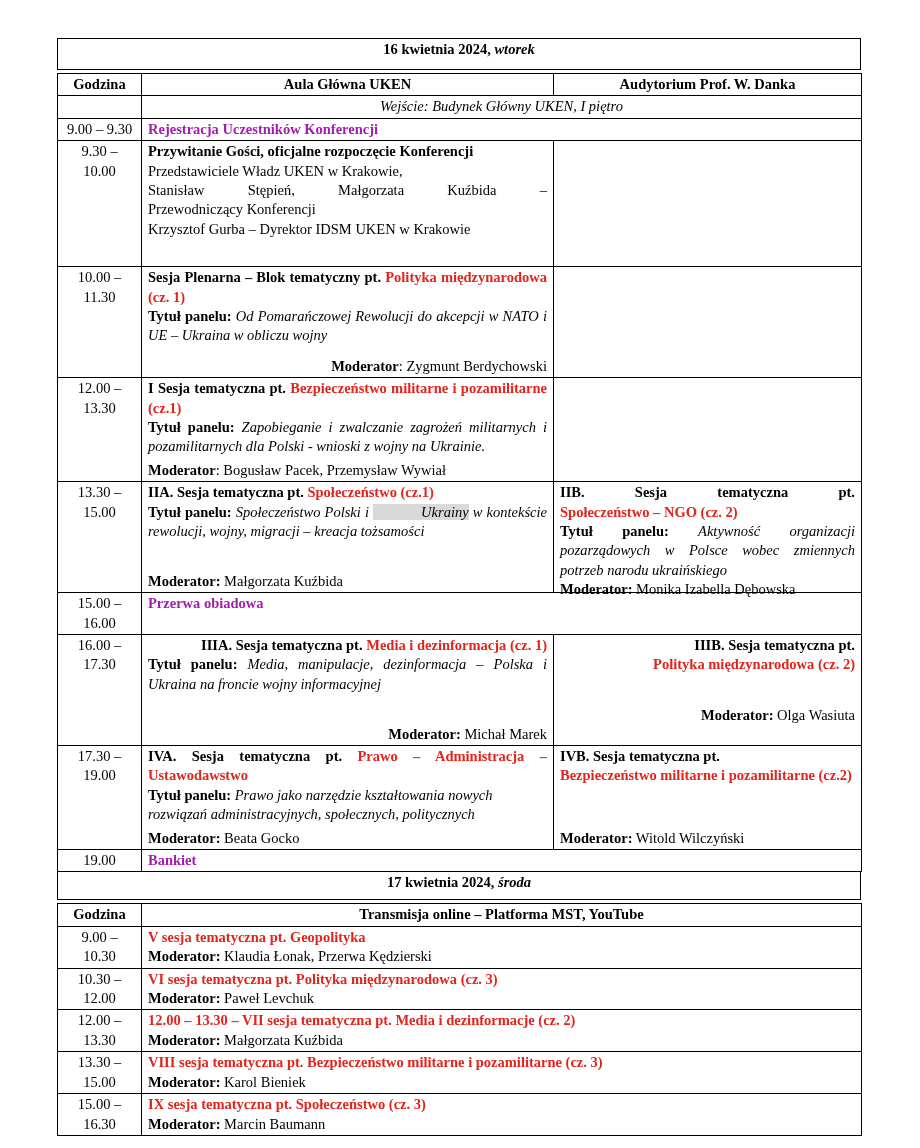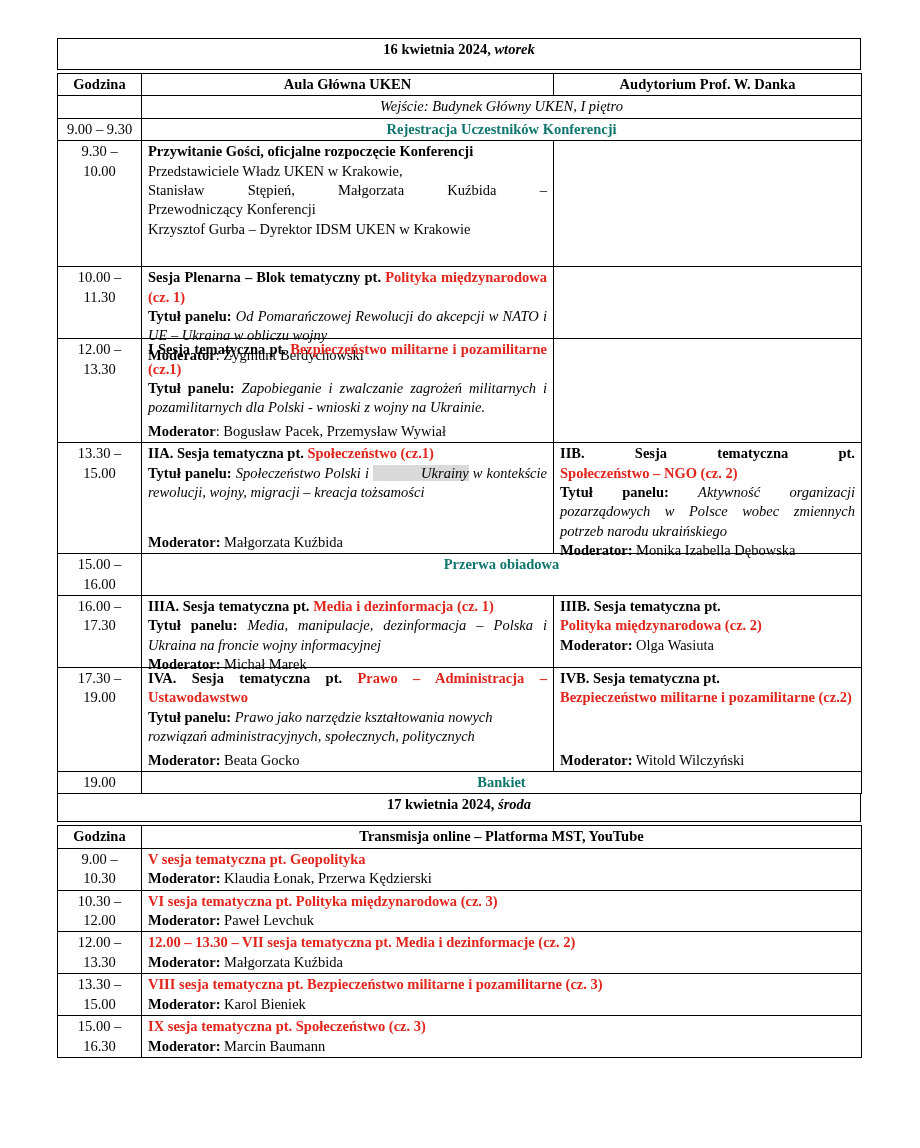--- a/index.html
+++ b/index.html
@@ -33,32 +33,32 @@
   }
   .gap3 { height: 3px; }
 
   
   .th-time { text-align: center; font-weight: bold; font-size: 12.5px; vertical-align: middle; height: 21px; }
   .th-venue { text-align: center; font-weight: bold; font-size: 15.5px; vertical-align: middle; }
 
   .time { text-align: center; font-size: 11.8px; line-height: 14px; padding-top: 3px; }
 
   .entrance { text-align: center; font-style: italic; height: 19px; vertical-align: middle; }
-  .section { text-align: center; font-weight: bold; color: #0f766e; height: 19px; vertical-align: middle; }
+  .section { text-align: left; font-weight: bold; color: #a21caf; height: 19px; vertical-align: middle; }
 
   .b { font-weight: bold; }
   .i { font-style: italic; }
   .red { color: #e2251c; }
   .hl { background: #d9d9d9; padding-left: 48px; }
 
   .just { text-align: justify; }
   .fjust { text-align: justify; text-align-last: justify; }
 
   .cell { display: flex; flex-direction: column; }
-  .h93 { height: 69px; } .h95 { height: 123px; }
+  .h93 { height: 108px; align-items: flex-end; } .h95 { height: 123px; }
   .h115 { height: 101px; } .h116 { height: 108px; }
   .mod { margin-top: auto; }
   .lift { margin-bottom: 19px; }
 
   .d2-venue { text-align: center; font-weight: bold; font-size: 15px; height: 22px; vertical-align: middle; }
   .d2-session td { height: 37px; }
   .d2-title { font-weight: bold; }
 </style>
 </head>
 <body>

